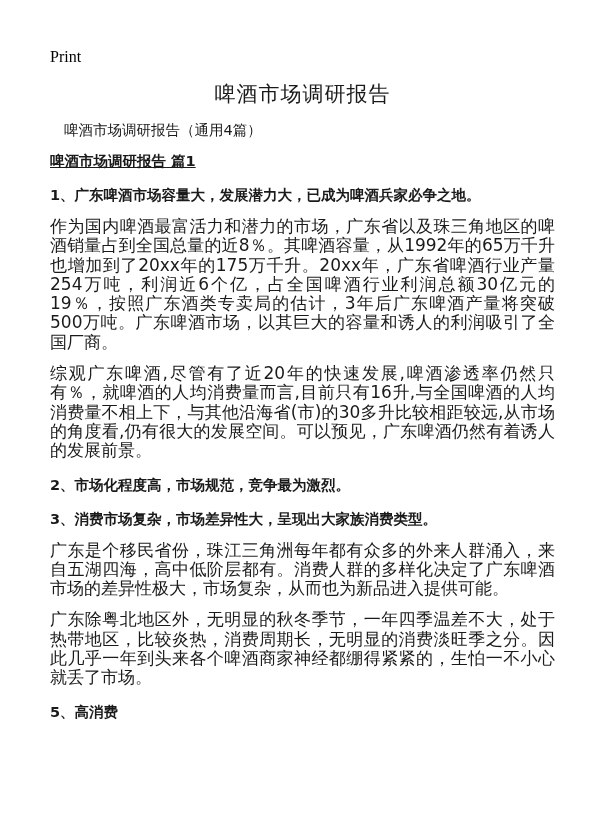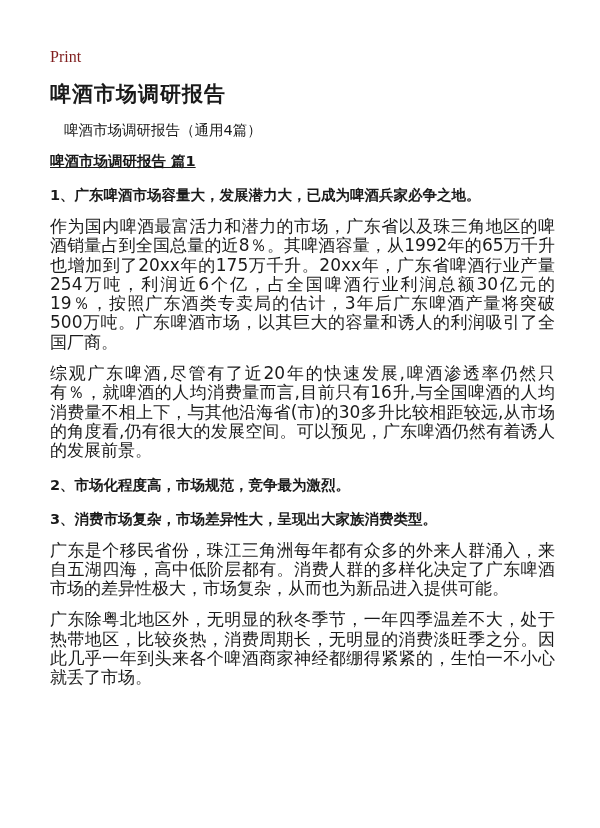--- a/index.html
+++ b/index.html
@@ -15,28 +15,29 @@
     background: #ffffff;
     padding: 48px 45px 0 50px;
     color: #1a1a1a;
     font-family: "DejaVu Sans", sans-serif;
     overflow: hidden;
   }
   .print-link {
     font-family: "Liberation Serif", serif;
     font-size: 16px;
     line-height: 17px;
-    color: #7f1d1d;
+    color: #000000;
     cursor: pointer;
     width: -moz-fit-content;
     width: fit-content;
   }
   .doc-title {
     font-size: 21px;
-    font-weight: bold;
+    font-weight: normal;
+    text-align: center;
     letter-spacing: 1px;
     margin: 16px 0 0 0;
     line-height: 26px;
   }
   .doc-subtitle {
     font-size: 14.5px;
     line-height: 19px;
     margin-top: 14px;
     font-weight: normal;
     padding-left: 14px;
@@ -84,14 +85,15 @@
   <h2 class="section-heading">2、市场化程度高，市场规范，竞争最为激烈。</h2>
 
 
   <h2 class="section-heading">3、消费市场复杂，市场差异性大，呈现出大家族消费类型。</h2>
 
   <p class="body-paragraph">广东是个移民省份，珠江三角洲每年都有众多的外来人群涌入，来自五湖四海，高中低阶层都有。消费人群的多样化决定了广东啤酒市场的差异性极大，市场复杂，从而也为新品进入提供可能。</p>
 
 
   <p class="body-paragraph">广东除粤北地区外，无明显的秋冬季节，一年四季温差不大，处于热带地区，比较炎热，消费周期长，无明显的消费淡旺季之分。因此几乎一年到头来各个啤酒商家神经都绷得紧紧的，生怕一不小心就丢了市场。</p>
 
+  <h2 class="section-heading">5、高消费</h2>
 
 </div>
 
 </body></html>

